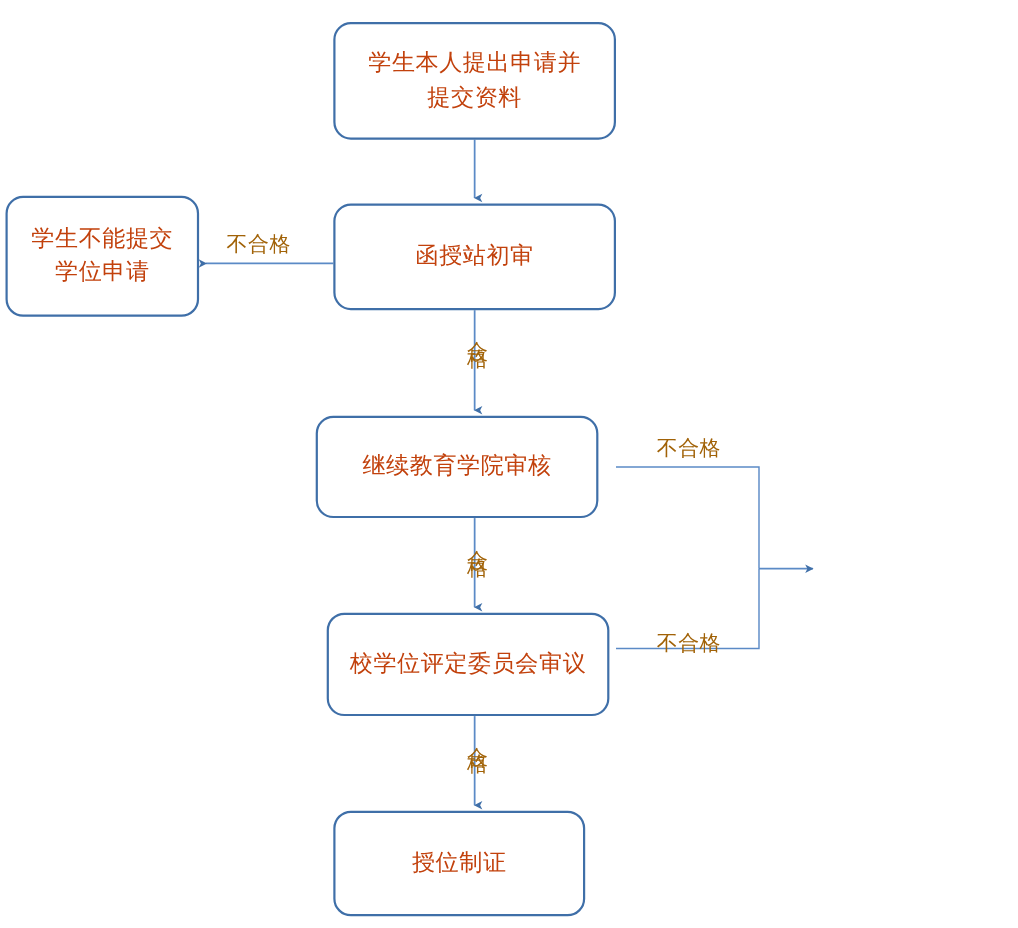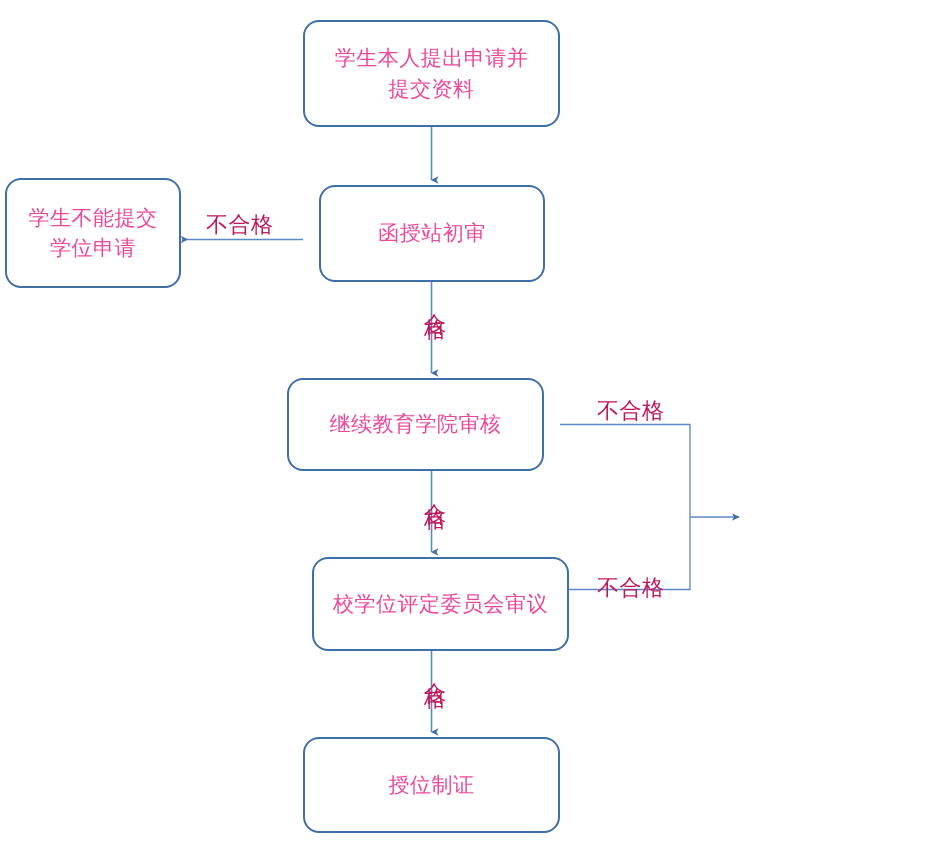--- a/index.html
+++ b/index.html
@@ -29,36 +29,36 @@
   .node {
     position: absolute;
     box-sizing: border-box;
     background: #ffffff;
     border: 2px solid #3f6fa8;
     border-radius: 16px;
     display: flex;
     align-items: center;
     justify-content: center;
     text-align: center;
-    color: #ec4899;
+    color: #c2410c;
     font-size: 21px;
     line-height: 1.45;
     letter-spacing: 0.5px;
     font-family: "Liberation Sans", "DejaVu Sans", sans-serif;
     z-index: 2;
   }
   .node .node-text {
     display: block;
     white-space: pre-line;
     padding: 0 8px;
   }
   .edge-label {
     position: absolute;
-    color: #be185d;
-    font-size: 22px;
+    color: #a16207;
+    font-size: 19px;
     line-height: 1.15;
     letter-spacing: 0.5px;
     font-family: "Liberation Sans", "DejaVu Sans", sans-serif;
     white-space: pre;
     z-index: 3;
     background: transparent;
   }
   .edge-label.vertical {
     writing-mode: vertical-rl;
     text-orientation: upright;
@@ -99,38 +99,38 @@
     <path d="M560,589.5 L690,589.5 L690,517" fill="none" stroke="#5b8ac6" stroke-width="1.3"></path>
 
     <line x1="690" y1="517" x2="739" y2="517" stroke="#5b8ac6" stroke-width="1.6" marker-end="url(#arrow-right)"></line>
   </svg>
 
   <div class="node" style="left:303px; top:20px; width:257px; height:107px;">
     <span class="node-text">学生本人提出申请并
 提交资料</span>
   </div>
 
-  <div class="node" style="left:303px; top:185px; width:226px; height:97px;margin-left:16px;">
+  <div class="node" style="left:303px; top:185px; width:257px; height:97px;">
     <span class="node-text">函授站初审</span>
   </div>
 
   <div class="node" style="left:5px; top:178px; width:176px; height:110px;">
     <span class="node-text">学生不能提交
 学位申请</span>
   </div>
 
   <div class="node" style="left:287px; top:378px; width:257px; height:93px;">
     <span class="node-text">继续教育学院审核</span>
   </div>
 
-  <div class="node" style="left:312px; top:557px; width:257px; height:94px;">
+  <div class="node" style="left:297px; top:557px; width:257px; height:94px;">
     <span class="node-text">校学位评定委员会审议</span>
   </div>
 
-  <div class="node" style="left:303px; top:737px; width:257px; height:96px;">
+  <div class="node" style="left:303px; top:737px; width:229px; height:96px;">
     <span class="node-text">授位制证</span>
   </div>
 
 
   <div class="edge-label" style="left:206px; top:212px;">不合格</div>
 
   <div class="edge-label vertical" style="left:424px; top:295px;">合格</div>
 
   <div class="edge-label vertical" style="left:424px; top:485px;">合格</div>
 

